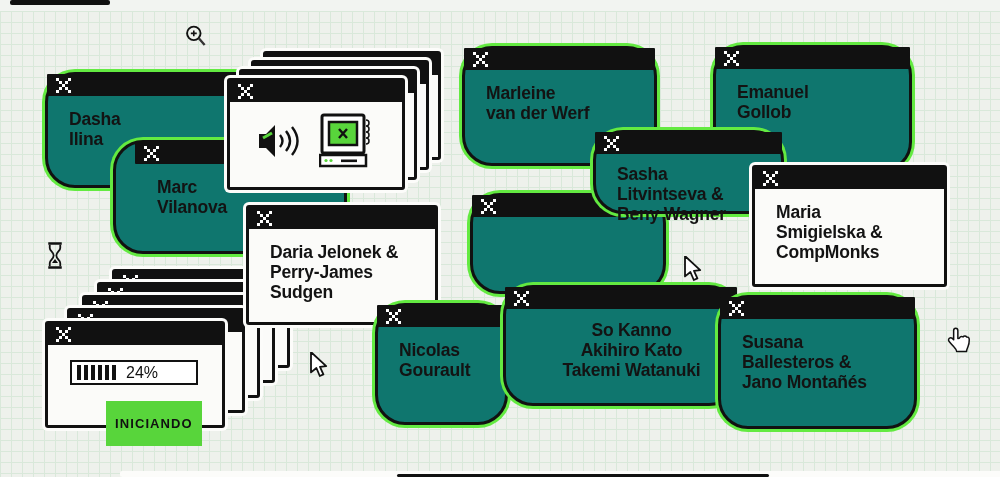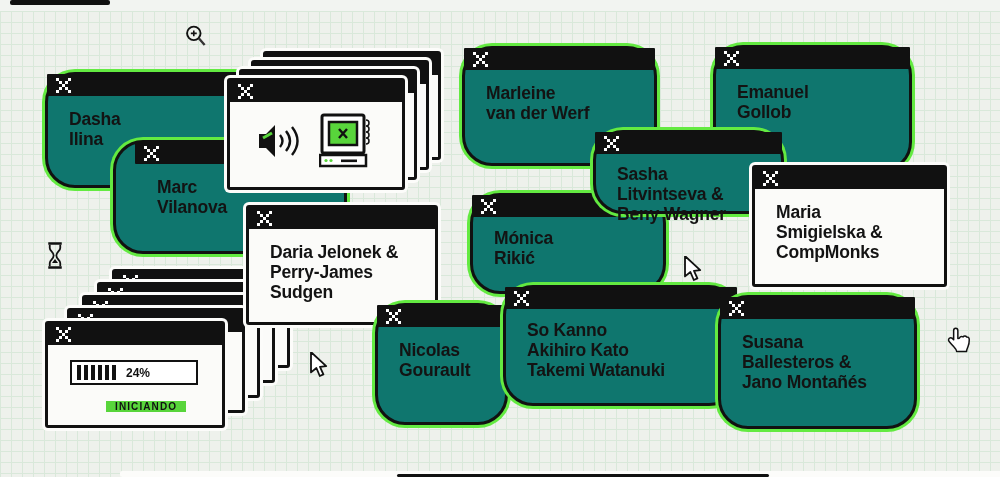--- a/index.html
+++ b/index.html
@@ -21,24 +21,24 @@
         box-shadow:3px 3px 0 0 #fff,6px 6px 0 0 #fff,9px 9px 0 0 #fff,12px 12px 0 0 #fff,
                    12px 0 0 0 #fff,9px 3px 0 0 #fff,3px 9px 0 0 #fff,0 12px 0 0 #fff;}
   .name{margin:14px 0 0 21px;font-size:17.5px;line-height:20px;font-weight:700;
         letter-spacing:-.2px;color:#131313;}
   .ln{display:block;white-space:nowrap;}
   .cur{position:absolute;}
   
   .pbar{position:absolute;left:22px;top:36px;width:128px;height:25px;border:2px solid #111;
         background:#fff;display:flex;align-items:center;padding-left:5px;box-sizing:border-box;}
   .st{display:inline-block;width:4px;height:15px;background:#111;margin-right:3px;}
-  .pct{margin-left:7px;font-size:12px;font-weight:700;color:#111;}
+  .pct{margin-left:7px;font-size:16px;font-weight:400;color:#111;}
   .btn{position:absolute;left:58px;top:77px;background:#58d53b;color:#111;border:none;
-       font-family:"Liberation Sans",sans-serif;font-size:10px;font-weight:700;
-       letter-spacing:1.1px;padding:0 9px;cursor:pointer;}
+       font-family:"Liberation Sans",sans-serif;font-size:13px;font-weight:700;
+       letter-spacing:1.1px;padding:15px 9px;cursor:pointer;}
   
   .edge{position:absolute;background:#111;border-radius:2px;}
   .edge.white{background:#fcfcfa;}
   .compbody{display:flex;align-items:center;justify-content:center;gap:16px;height:80px;}
 </style>
 </head>
 <body>
 
 <div class="stage">
   <div class="grid"></div>
@@ -183,24 +183,20 @@
       <span class="ln">Gollob</span>
     </div>
   </div>
 
   <div class="win green" style="left:470px;top:193px;width:196px;height:101px;">
     <div class="tbar">
         <span class="px">
           <i></i>
         </span>
       </div>
-    <div class="name" style="margin-top:12px;">
-      <span class="ln">Mónica</span>
-      <span class="ln">Rikić</span>
-    </div>
   </div>
 
   <div class="win green" style="left:593px;top:130px;width:191px;height:84px;">
     <div class="tbar">
         <span class="px">
           <i></i>
         </span>
       </div>
     <div class="name" style="margin-top:11px;">
       <span class="ln">Sasha</span>
@@ -227,21 +223,21 @@
         <span class="px">
           <i></i>
         </span>
       </div>
     <div class="name">
       <span class="ln">Nicolas</span>
       <span class="ln">Gourault</span>
     </div>
   </div>
 
-  <div class="win green" style="left:503px;top:285px;width:236px;height:121px;">
+  <div class="win green" style="left:503px;top:285px;width:236px;height:121px;text-align:center;">
     <div class="tbar">
         <span class="px">
           <i></i>
         </span>
       </div>
     <div class="name" style="margin-top:12px;">
       <span class="ln">So Kanno</span>
       <span class="ln">Akihiro Kato</span>
       <span class="ln">Takemi Watanuki</span>
     </div>

